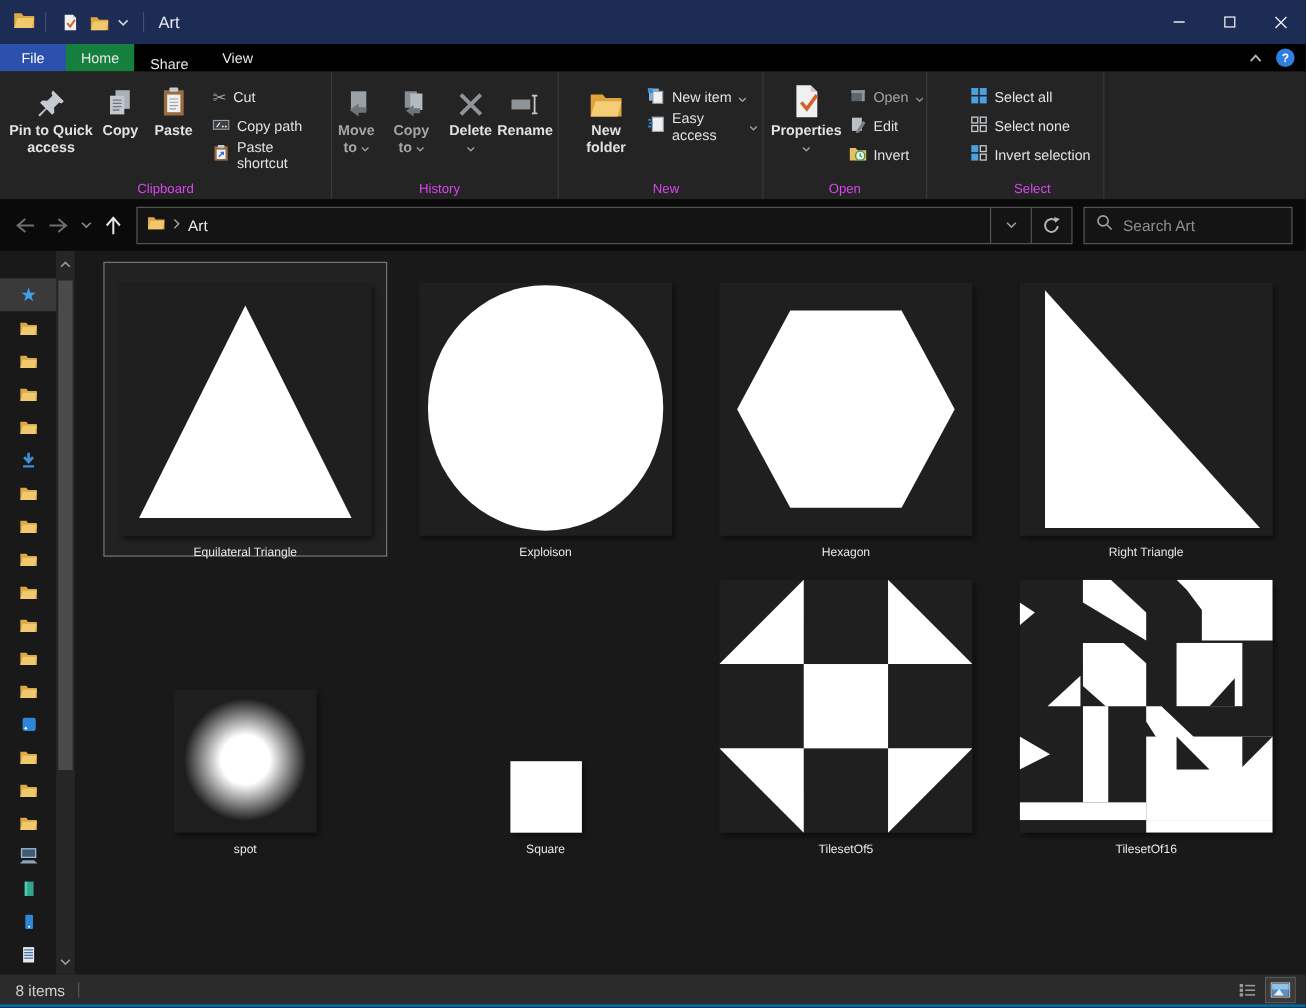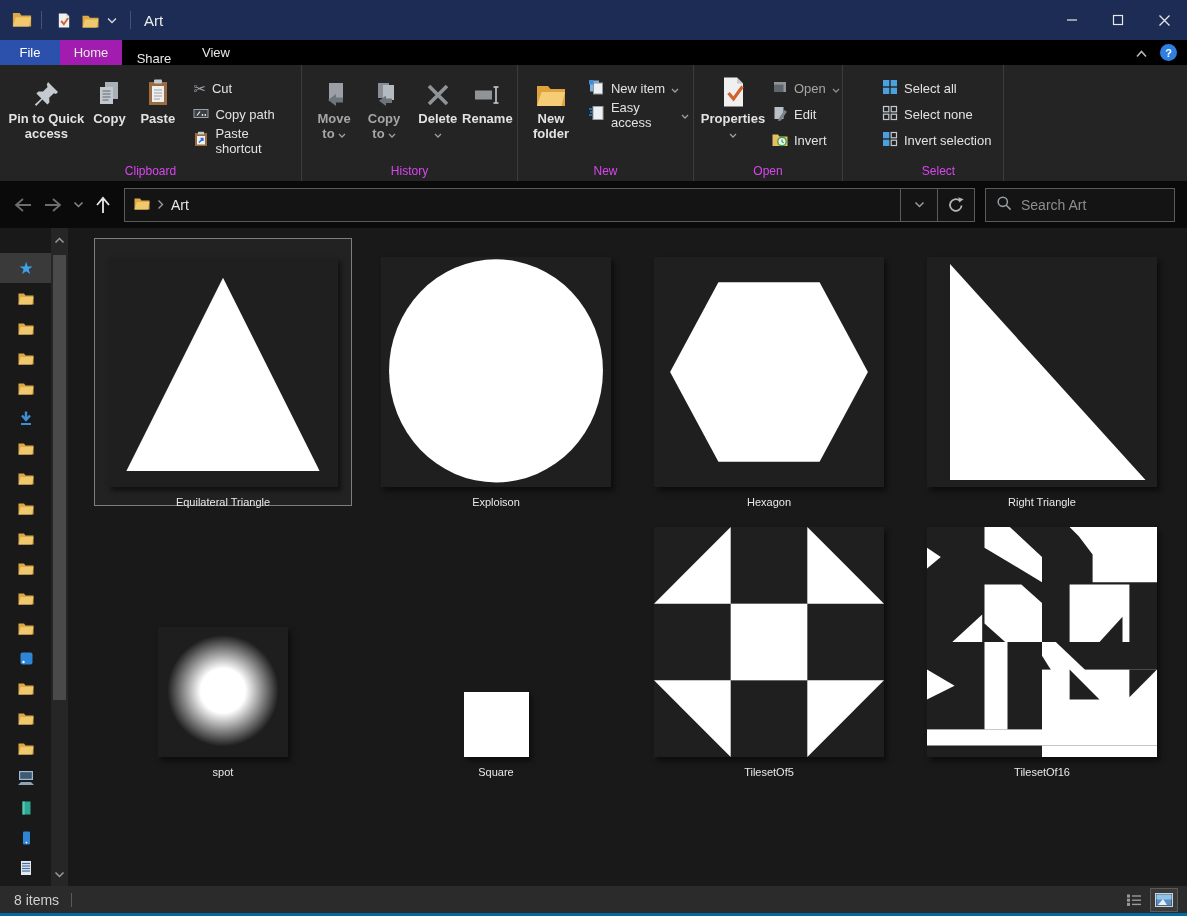--- a/index.html
+++ b/index.html
@@ -14,21 +14,21 @@
   .qat-btn { display:flex; align-items:center; justify-content:center; width:26px; height:26px; }
   .title-text { color:#ececec; font-size:15px; margin-left:4px; }
   .win-controls { position:absolute; right:0; top:0; height:40px; display:flex; }
   .win-btn { width:46px; height:40px; display:flex; align-items:center; justify-content:center; }
 
   
   .tabbar { position:absolute; left:0; top:40px; width:100%; height:25px; background:#000;
     display:flex; align-items:stretch; }
   .tab { font-size:13px; color:#e8e8e8; display:flex; align-items:center; justify-content:center; }
   .tab-file { width:60px; background:#2b51ac; color:#fff; }
-  .tab-home { width:62px; background:#a21caf; }
+  .tab-home { width:62px; background:#15803d; }
   .tab-share { width:64px;margin-top:12px; }
   .tab-view { width:60px; }
   .tabbar-right { position:absolute; right:10px; top:0; height:25px; display:flex; align-items:center; gap:12px; }
   .help-circle { width:17px; height:17px; border-radius:50%; background:#2f7fe0; color:#fff;
     font-size:11px; font-weight:bold; display:flex; align-items:center; justify-content:center; }
 
   
   .ribbon { position:absolute; left:0; top:65px; width:100%; height:116px; background:#242424; }
   .rgroup { position:absolute; top:0; height:116px; border-right:1px solid #3b3b3b; }
   .rgroup-label { position:absolute; bottom:3px; left:0; width:100%; text-align:center;
@@ -218,21 +218,21 @@
                   <rect x="4" y="5" width="8" height="8.5" fill="#eef2f5"></rect>
                   <path d="M6 11.5 L10 7.5 M7.5 7.5 H10 V10" stroke="#2f6fd0" stroke-width="1.3" fill="none"></path>
                 </svg></span>
             <span>Paste shortcut</span>
           </div>
         </div>
       </div>
       <div class="rgroup-label">Clipboard</div>
     </div>
 
-    <div class="rgroup" style="left:302px; width:216px;">
+    <div class="rgroup" style="left:292px; width:216px;">
       <div class="rcontent" style="padding-left:10px">
         <div class="bigbtn" style="width:48px">
           <span class="bicon">
               <svg width="28" height="26" viewBox="0 0 28 26">
                 <rect x="9" y="1" width="14" height="18" fill="#9aa0a6"></rect>
                 <path d="M23 15.5 h-7 v-3.5 l-8 6 8 6 v-3.5 h7 z" fill="#6e747a"></path>
               </svg>
             </span>
           <span class="dim"><span>Move to</span><span class="chev-inline"><svg width="8" height="5" viewBox="0 0 8 5">
                   <path d="M1 1 l3 3 3-3" stroke="#9aa0a6" stroke-width="1.3" fill="none"></path>

